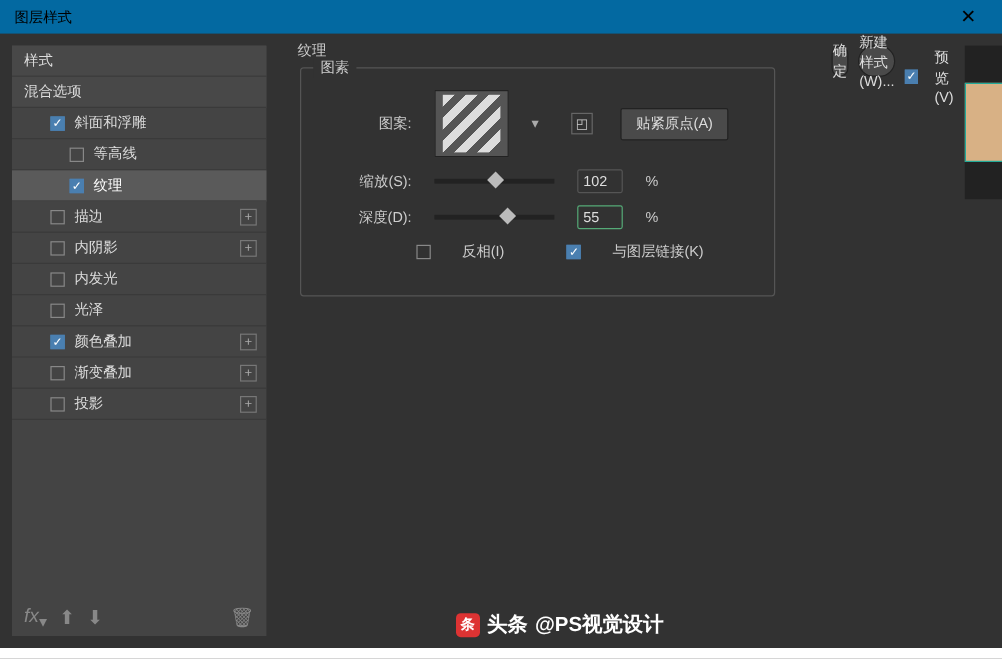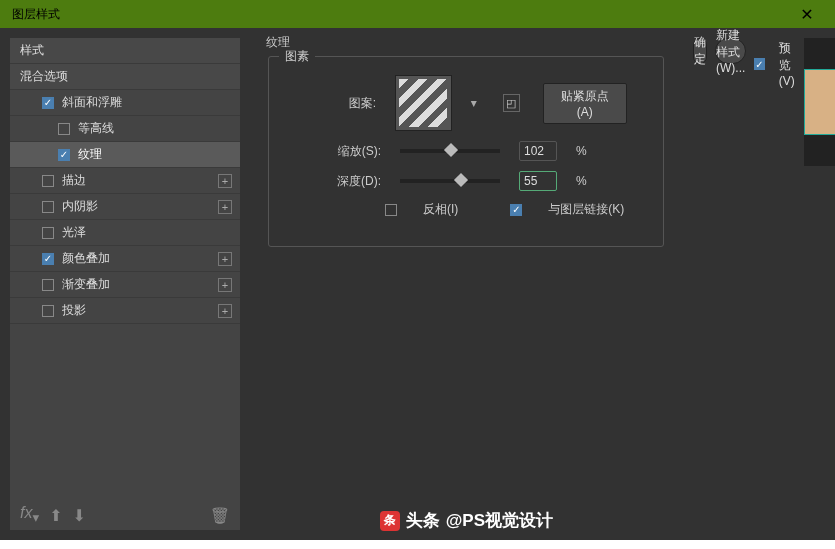--- a/index.html
+++ b/index.html
@@ -1,34 +1,34 @@
 <!DOCTYPE html>
 <html><head>
   <meta charset="utf-8">
   <style>
     * { box-sizing: border-box; margin: 0; padding: 0; font-family: "Microsoft YaHei", sans-serif; }
     body { background: #fff; width: 835px; height: 549px; overflow: hidden; }
     .dialog { width: 835px; height: 540px; background: #323232; display: flex; flex-direction: column; }
-    .titlebar { height: 28px; background: #4d7c0f; display: flex; align-items: center; justify-content: space-between; padding: 0 8px 0 12px; font-size: 12px; color: #000; }
+    .titlebar { height: 28px; background: #0369a1; display: flex; align-items: center; justify-content: space-between; padding: 0 8px 0 12px; font-size: 12px; color: #000; }
     .close-btn { width: 40px; text-align: center; font-size: 16px; cursor: pointer; }
     .body { flex: 1; display: flex; padding: 10px 14px 10px 10px; gap: 12px; position: relative; }
-    .sidebar { width: 230px; background: #444; display: flex; flex-direction: column; }
+    .sidebar { width: 212px; background: #444; display: flex; flex-direction: column; }
     .side-item { height: 26px; display: flex; align-items: center; padding: 0 8px 0 18px; font-size: 12px; color: #ddd; position: relative; border-bottom: 1px solid #3a3a3a; }
     .side-item.lbl { padding-left: 10px; background: #484848; }
     .side-item.sub { padding-left: 32px; }
     .side-item.ssub { padding-left: 48px; }
     .side-item.active { background: #5a5a5a; color: #fff; }
     .cb { width: 12px; height: 12px; border: 1px solid #888; margin-right: 8px; display: flex; align-items: center; justify-content: center; font-size: 10px; color: #fff; }
     .cb.on { background: #4a7fb0; border-color: #4a7fb0; }
     .plus { margin-left: auto; width: 14px; height: 14px; border: 1px solid #777; font-size: 11px; color: #aaa; display: flex; align-items: center; justify-content: center; }
     .sidebar-footer { margin-top: auto; height: 30px; display: flex; align-items: center; padding: 0 10px; gap: 10px; color: #888; font-size: 16px; }
     .sidebar-footer .trash { margin-left: auto; }
     .main { flex: 1; position: relative; color: #ccc; font-size: 12px; padding-top: 4px; }
     .group-title { position: absolute; top: -4px; left: 14px; font-size: 12px; color: #ccc; }
-    .fieldset { border: 1px solid #555; border-radius: 3px; margin: 14px 0 0 16px; padding: 18px 36px 18px 56px; width: 396px; position: relative; }
+    .fieldset { border: 1px solid #555; border-radius: 3px; margin: 14px 0 0 16px; padding: 18px 36px 18px 36px; width: 396px; position: relative; }
     .fieldset-label { position: absolute; top: -9px; left: 10px; background: #323232; padding: 0 6px; }
     .row { display: flex; align-items: center; margin-bottom: 10px; gap: 19px; }
     .row .lbltxt { width: 56px; text-align: right; }
     .swatch-wrap { width: 62px; height: 56px; border: 1px solid #222; background: #555; display: flex; align-items: center; justify-content: center; }
     .swatch { width: 48px; height: 48px; background: linear-gradient(135deg, #ddd 0 10%, #555 10% 20%, #ddd 20% 30%, #555 30% 40%, #ddd 40% 50%, #555 50% 60%, #ddd 60% 70%, #555 70% 80%, #ddd 80% 90%, #555 90% 100%); }
     .caret { width: 10px; color: #aaa; }
     .icon-btn { width: 18px; height: 18px; border: 1px solid #666; display: flex; align-items: center; justify-content: center; font-size: 11px; margin: 0 4px; }
     .pill-btn { background: #4a4a4a; border: 1px solid #222; padding: 4px 12px; color: #ddd; border-radius: 2px; font-size: 12px; }
     .slider { position: relative; width: 100px; height: 4px; background: #222; }
     .slider .thumb { position: absolute; top: -4px; width: 10px; height: 10px; background: #bbb; transform: rotate(45deg); }
@@ -69,20 +69,24 @@
         </div>
       <div class="side-item sub">
           <span class="cb"></span>
           <span>描边</span>
           <span class="plus">+</span>
         </div>
       <div class="side-item sub">
           <span class="cb"></span>
           <span>内阴影</span>
           <span class="plus">+</span>
+        </div>
+      <div class="side-item sub">
+          <span class="cb"></span>
+          <span>内发光</span>
         </div>
       <div class="side-item sub">
           <span class="cb"></span>
           <span>光泽</span>
         </div>
       <div class="side-item sub">
           <span class="cb on">✓</span>
           <span>颜色叠加</span>
           <span class="plus">+</span>
         </div>

